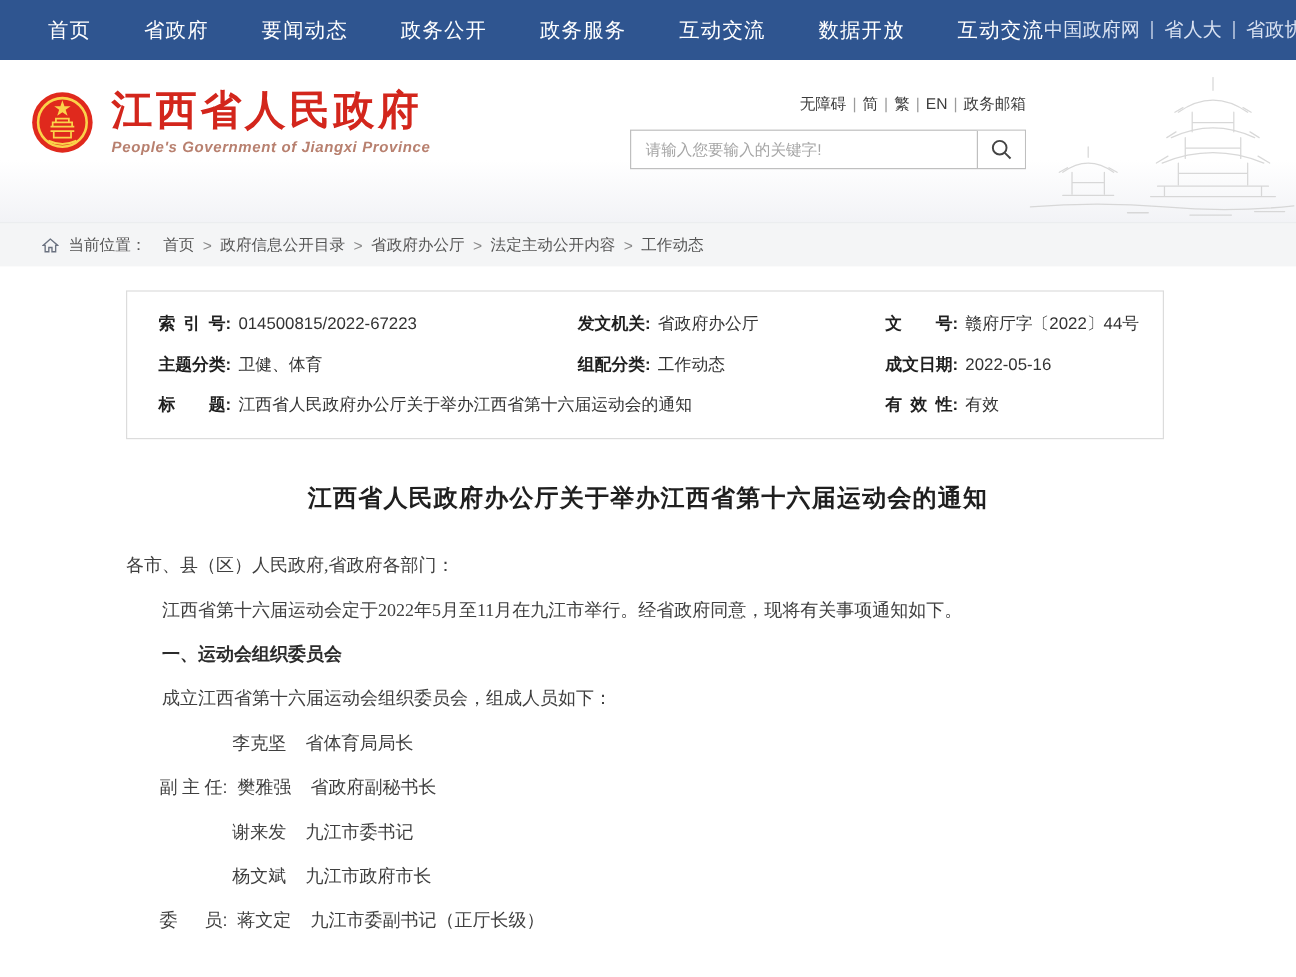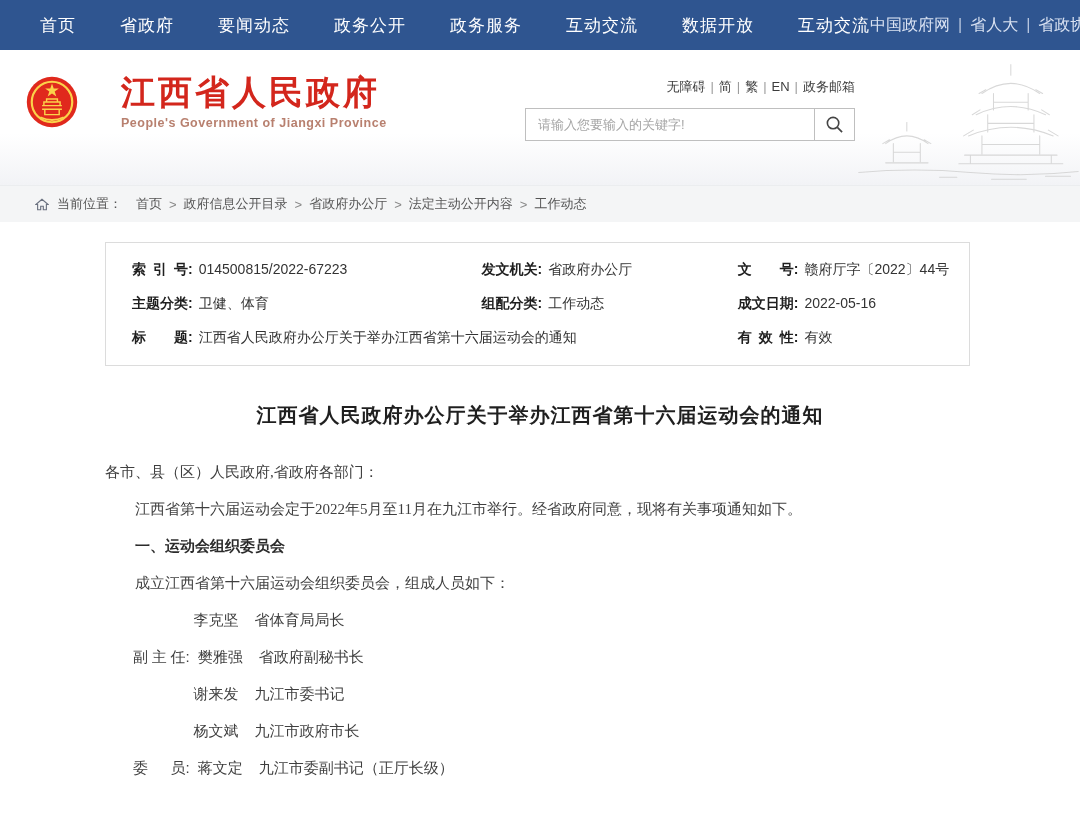--- a/index.html
+++ b/index.html
@@ -14,26 +14,26 @@
   .nav-items { display:flex; align-items:center; gap:44px; }
   .nav-item { color:#ffffff; font-size:17px; text-decoration:none; cursor:pointer;
               letter-spacing:1px; white-space:nowrap; }
   .quick-links { display:flex; align-items:center; gap:8px; font-size:16px; color:#d9e2f2; }
   .quick-links a { color:#d9e2f2; text-decoration:none; cursor:pointer; white-space:nowrap; }
   .qsep { color:#b9c7e0; }
 
   
   .site-header { position:relative; height:135px;
                  background:linear-gradient(to bottom,#ffffff 62%,#f2f3f6 100%); }
-  .brand { position:absolute; left:25px; top:24px; display:flex; align-items:center;gap:28px; }
+  .brand { position:absolute; left:25px; top:24px; display:flex; align-items:center; }
   .emblem { width:54px; height:54px; margin-right:14px; flex:none; }
   .site-name { font-size:34px; font-weight:bold; color:#d3261c; letter-spacing:3px;
                line-height:1.1; white-space:nowrap; }
   .site-name-en { font-size:12.5px; font-weight:bold; color:#b8806f; letter-spacing:.5px;
-                  margin-top:5px; }
+                  margin-top:5px;font-style:italic; }
   .header-right { position:absolute; right:225px; top:28px; width:330px; }
   .utility { text-align:right; font-size:13px; color:#3c3c3c; margin-bottom:12px; }
   .utility a { color:#3c3c3c; text-decoration:none; cursor:pointer; }
   .usep { color:#9a9a9a; margin:0 5px; }
   .searchbox { display:flex; width:330px; height:33px; border:1px solid #bfbfbf; background:#fff; }
   .searchbox input { flex:1; border:none; outline:none; padding:0 12px; font-size:13px;
                      color:#333; background:transparent;
                      font-family:"Liberation Sans","DejaVu Sans",sans-serif; }
   .searchbox input::placeholder { color:#a6a6a6; }
   .search-btn { width:40px; border:none; border-left:1px solid #bfbfbf; background:#fff;

